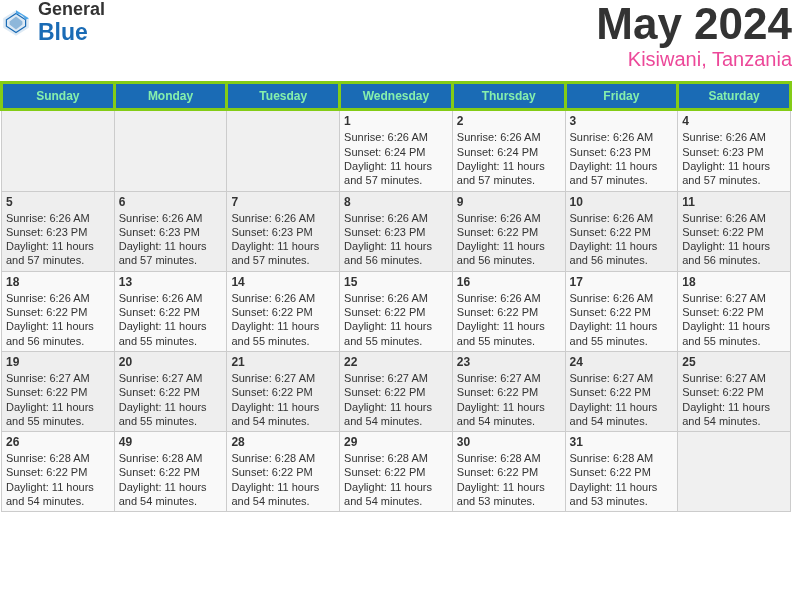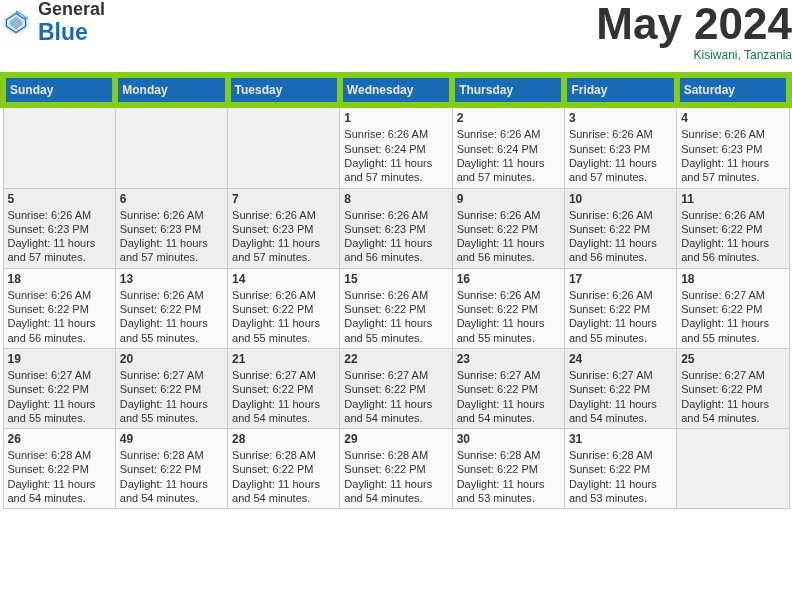--- a/index.html
+++ b/index.html
@@ -49,38 +49,38 @@
     .title-block {
       text-align: right;
     }
     .title-month {
       font-size: 44px;
       font-weight: bold;
       color: #333;
       line-height: 1.1;
     }
     .title-location {
-      font-size: 12px;
-      color: #15803d;
+      font-size: 20px;
+      color: #ec4899;
     }
     .calendar {
       flex: 1;
       border: 1px solid #ccc;
       border-collapse: collapse;
       width: 100%;
       table-layout: fixed;
     }
     .calendar th {
       background-color: #1a6bb5;
-      color: #e5e5e5;
+      color: #86efac;
       font-size: 12px;
       font-weight: bold;
       padding: 5px 4px;
-      text-align: left;
-      border: 6px solid #84cc16;
+      text-align: center;
+      border: 3px solid #84cc16;
     }
     .calendar td {
       border: 1px solid #ccc;
       vertical-align: top;
       padding: 3px 4px;
       font-size: 10px;
       color: #333;
       background: #fff;
     }
     .calendar tr:nth-child(odd) td {

